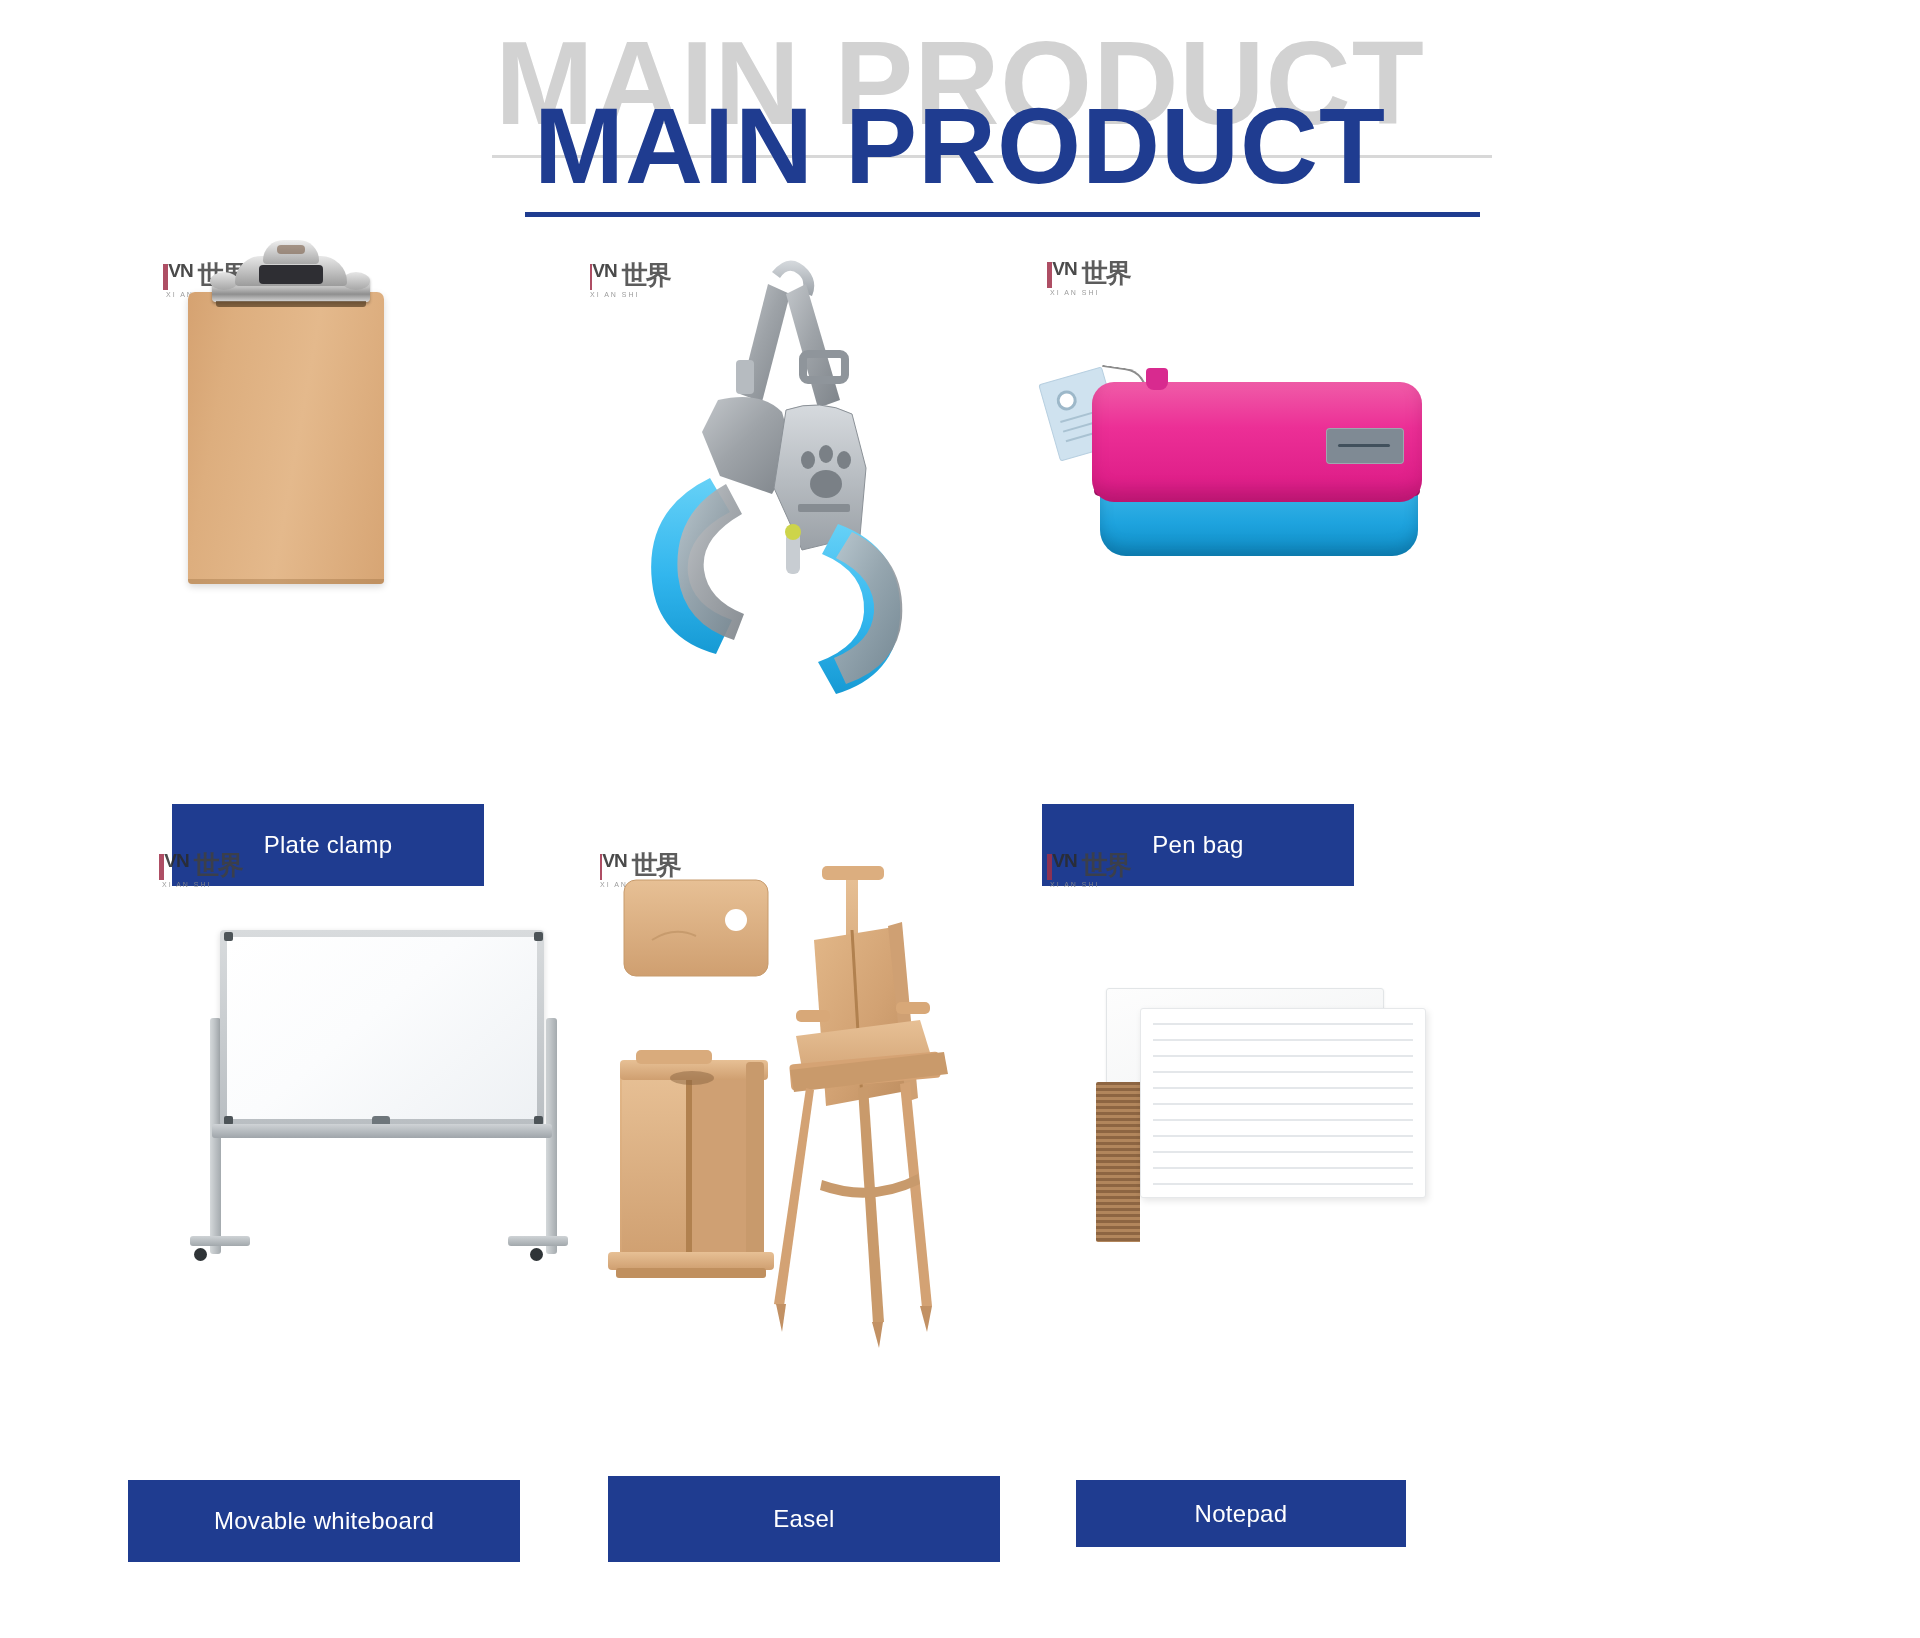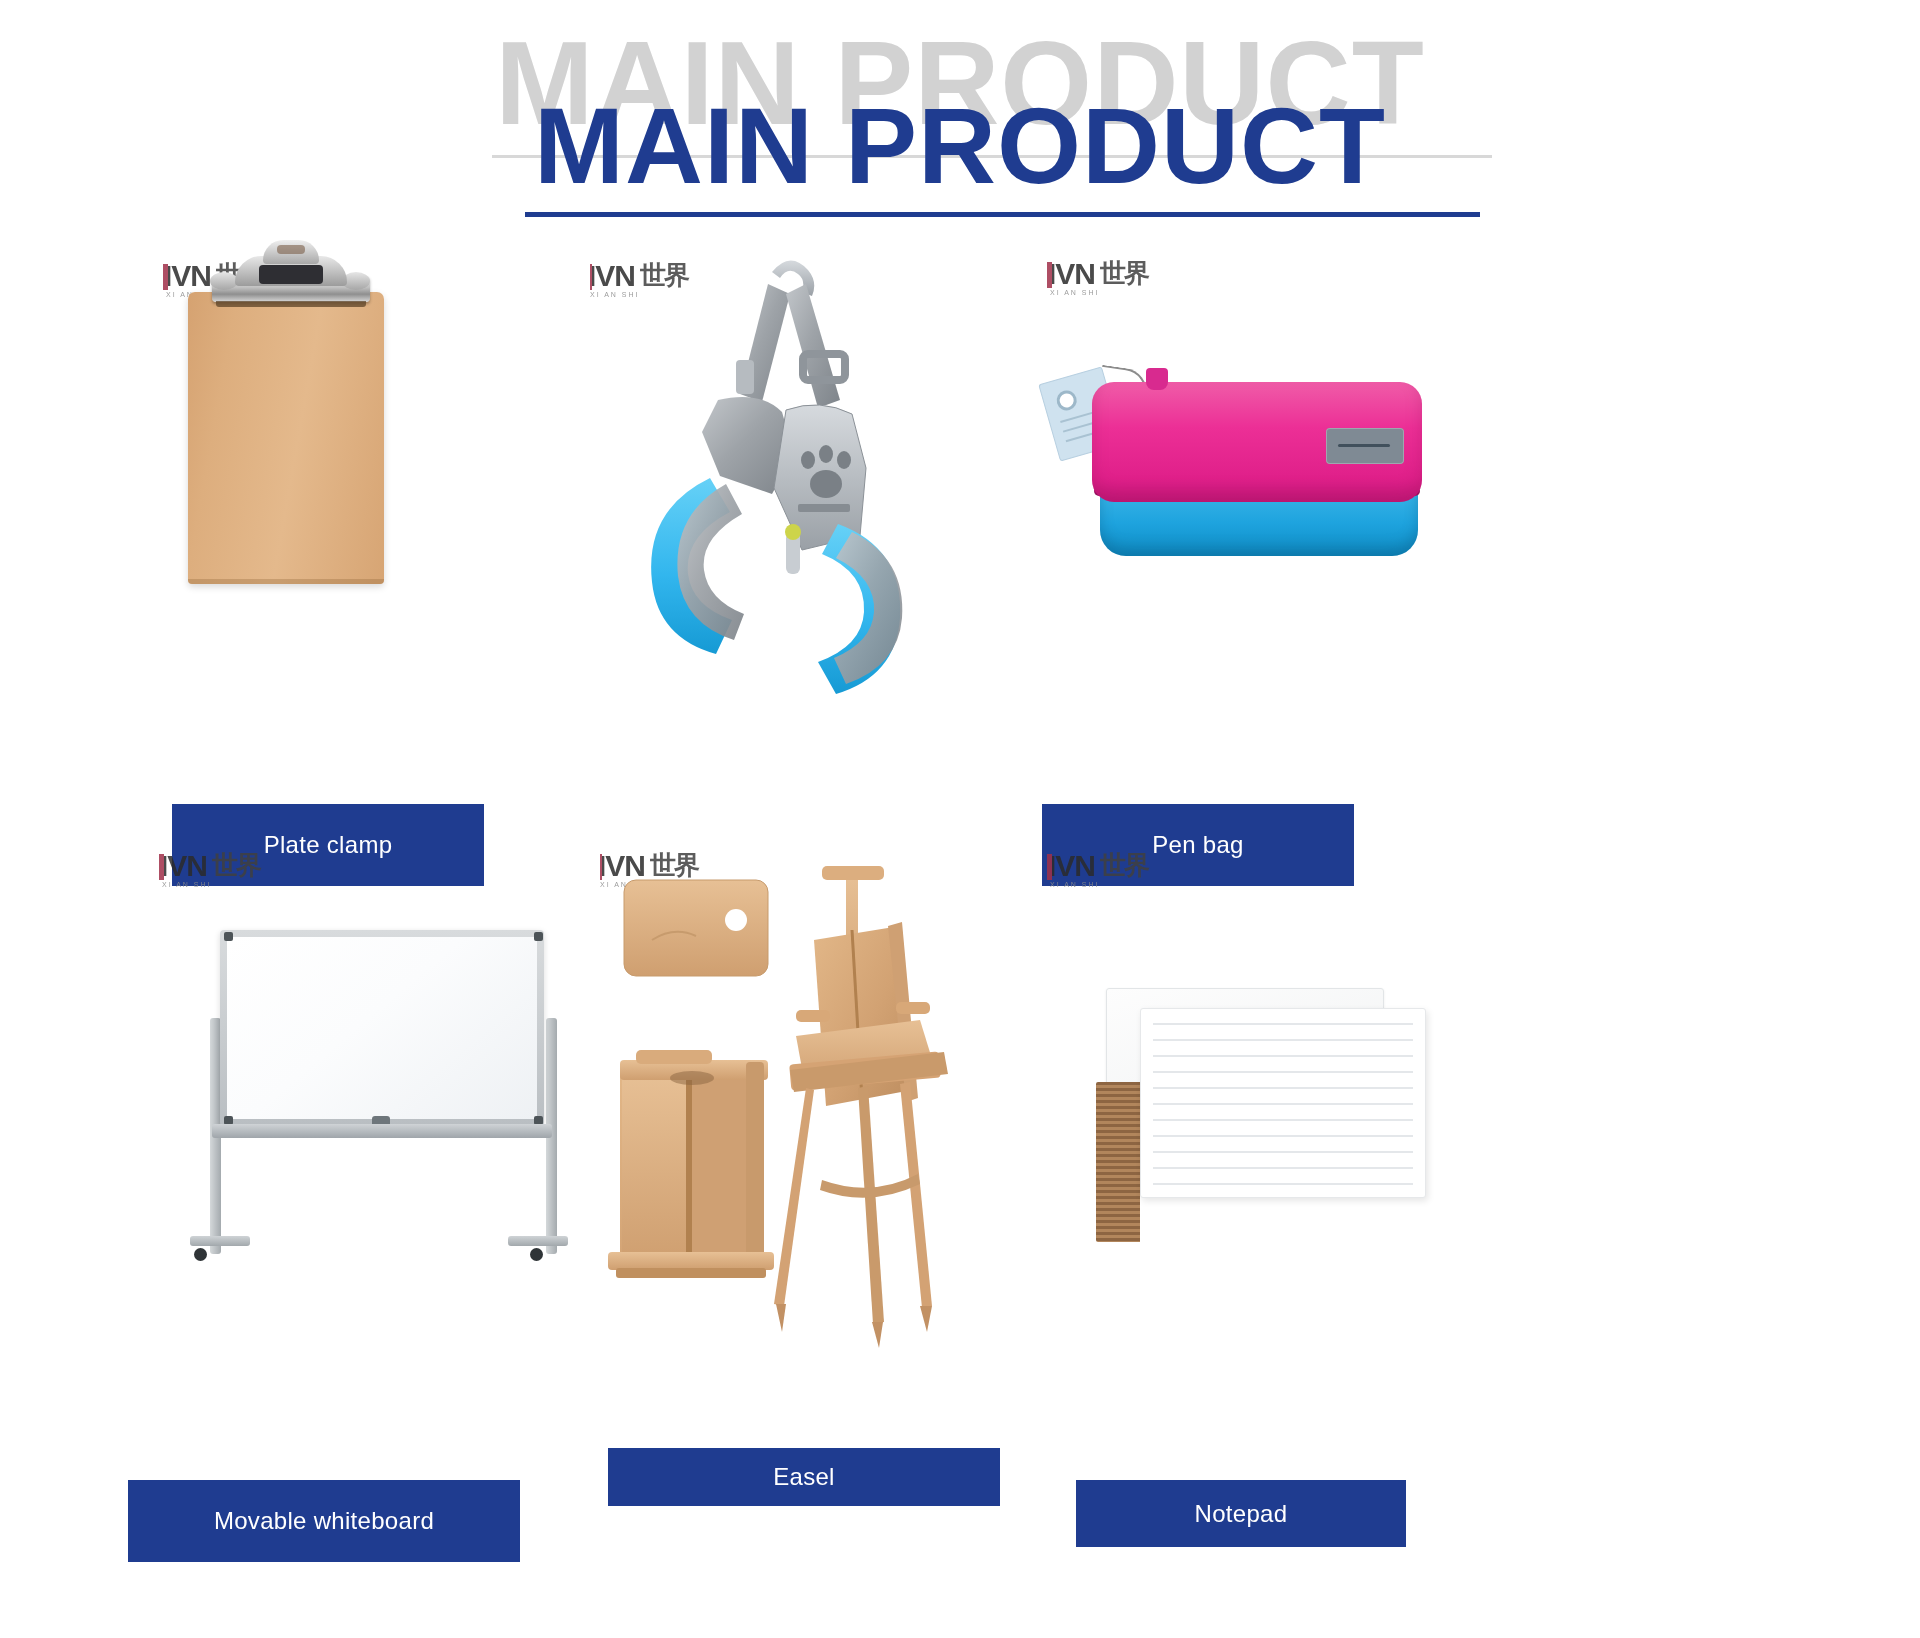--- a/index.html
+++ b/index.html
@@ -59,21 +59,21 @@
 
   
   .wm {
     position:absolute;
     display:flex; align-items:flex-start;
     opacity:.85;
     pointer-events:none;
   }
   .wm-ivn {
     position:relative;
-    font-size:30px; font-weight:bold;
+    font-size:19px; font-weight:bold;
     color:#2b2b2b;
     letter-spacing:-1px;
     line-height:.95;
     font-family:"Liberation Sans", sans-serif;
   }
   .wm-ivn::before {
     content:"";
     position:absolute; left:-1px; top:2px;
     width:5px; height:26px;
     background:#a03049;
@@ -528,21 +528,21 @@
 
           <path d="M222 358 q50 18 96 -6 l2 10 q-50 24 -100 6 Z" fill="#c89a6c"></path>
 
           <path d="M176 482 l10 0 -4 28 Z" fill="#c29164"></path>
           <path d="M272 500 l11 0 -4 26 Z" fill="#c29164"></path>
           <path d="M320 484 l12 0 -5 26 Z" fill="#c29164"></path>
         </g>
       </svg>
     </div>
 
-    <div class="label-bar" style="left:8px; top:626px; width:392px; height:58px;">Easel</div>
+    <div class="label-bar" style="left:8px; top:654px; width:392px; height:86px;">Easel</div>
   </div>
 
   <div class="cell" style="left:1030px; top:590px; width:460px; height:780px;">
 
     <div class="photo" style="left:0; top:0; width:460px; height:650px;">
 
       <div class="wm" style="left:18px; top:30px;">
         <span class="wm-ivn">IVN</span>
         <span class="wm-sub">XI AN SHI</span>
         <span class="wm-cn">世界</span>

